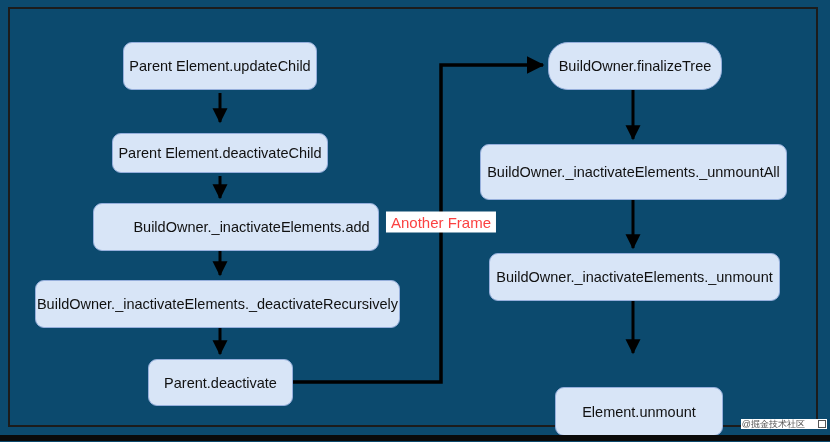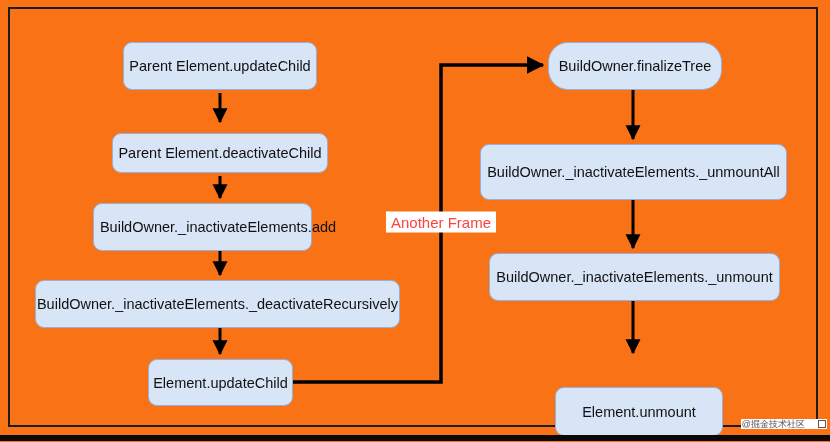--- a/index.html
+++ b/index.html
@@ -1,19 +1,19 @@
 <!DOCTYPE html>
 <html><head>
 <meta charset="utf-8">
 <style>
   html,body{margin:0;padding:0;background:#ffffff;}
   #canvas{
     position:relative;
     width:830px;height:442px;
-    background:#f97316;
+    background:#0c4a6e;
     font-family:"Liberation Sans", sans-serif;
     overflow:hidden;
   }
   #outer-frame{
     position:absolute;
     left:8px;top:7px;width:810px;height:420px;
     border:2px solid #1c1c1c;
     box-sizing:border-box;
   }
   #bottom-bar{
@@ -85,23 +85,23 @@
 
     <line x1="633" y1="90" x2="633" y2="139" stroke="#000" stroke-width="3" marker-end="url(#ah)"></line>
     <line x1="633" y1="192" x2="633" y2="248" stroke="#000" stroke-width="3" marker-end="url(#ah)"></line>
     <line x1="633" y1="301" x2="633" y2="353" stroke="#000" stroke-width="3" marker-end="url(#ah)"></line>
 
     <polyline points="293,382 441,382 441,65 543,65" fill="none" stroke="#000" stroke-width="3.5" marker-end="url(#ah)"></polyline>
   </svg>
 
   <div class="node" style="left:123px;top:42px;width:194px;height:48px;">Parent Element.updateChild</div>
   <div class="node" style="left:112px;top:133px;width:216px;height:40px;">Parent Element.deactivateChild</div>
-  <div class="node" style="left:93px;top:203px;width:219px;height:48px;padding-left:31px;">BuildOwner._inactivateElements.add</div>
+  <div class="node" style="left:93px;top:203px;width:286px;height:48px;padding-left:31px;">BuildOwner._inactivateElements.add</div>
   <div class="node" style="left:35px;top:280px;width:365px;height:48px;">BuildOwner._inactivateElements._deactivateRecursively</div>
-  <div class="node" style="left:148px;top:359px;width:145px;height:47px;">Element.updateChild</div>
+  <div class="node" style="left:148px;top:359px;width:145px;height:47px;">Parent.deactivate</div>
 
   <div class="node" style="left:548px;top:42px;width:174px;height:48px;border-radius:20px;">BuildOwner.finalizeTree</div>
   <div class="node" style="left:480px;top:144px;width:307px;height:56px;">BuildOwner._inactivateElements._unmountAll</div>
   <div class="node" style="left:489px;top:253px;width:291px;height:48px;">BuildOwner._inactivateElements._unmount</div>
   <div class="node" style="left:555px;top:358px;width:168px;height:49px;margin-top:29px;">Element.unmount</div>
 
   <div id="frame-annotation">Another Frame</div>
 
   <div id="watermark">
     <span>@掘金技术社区</span>

